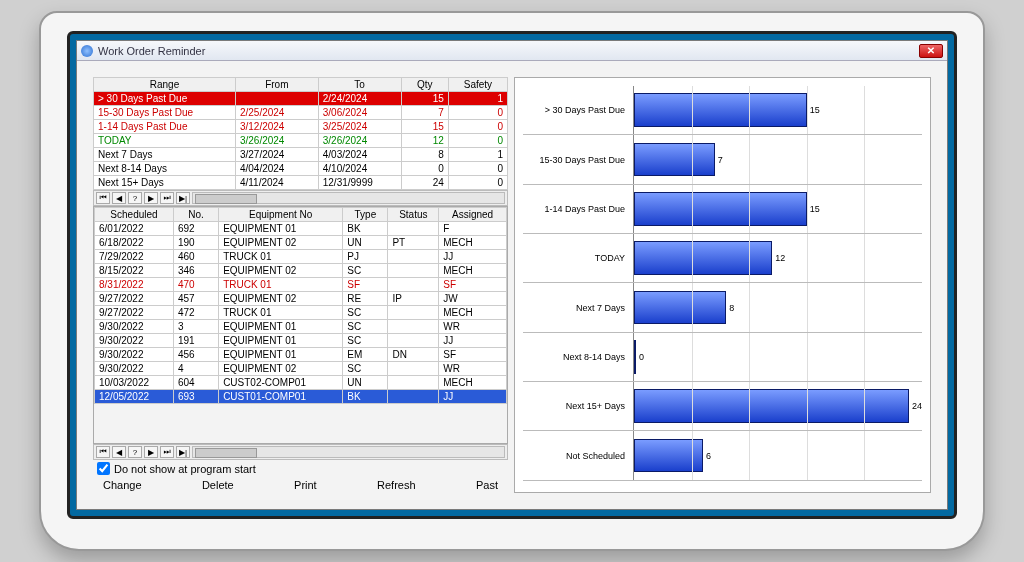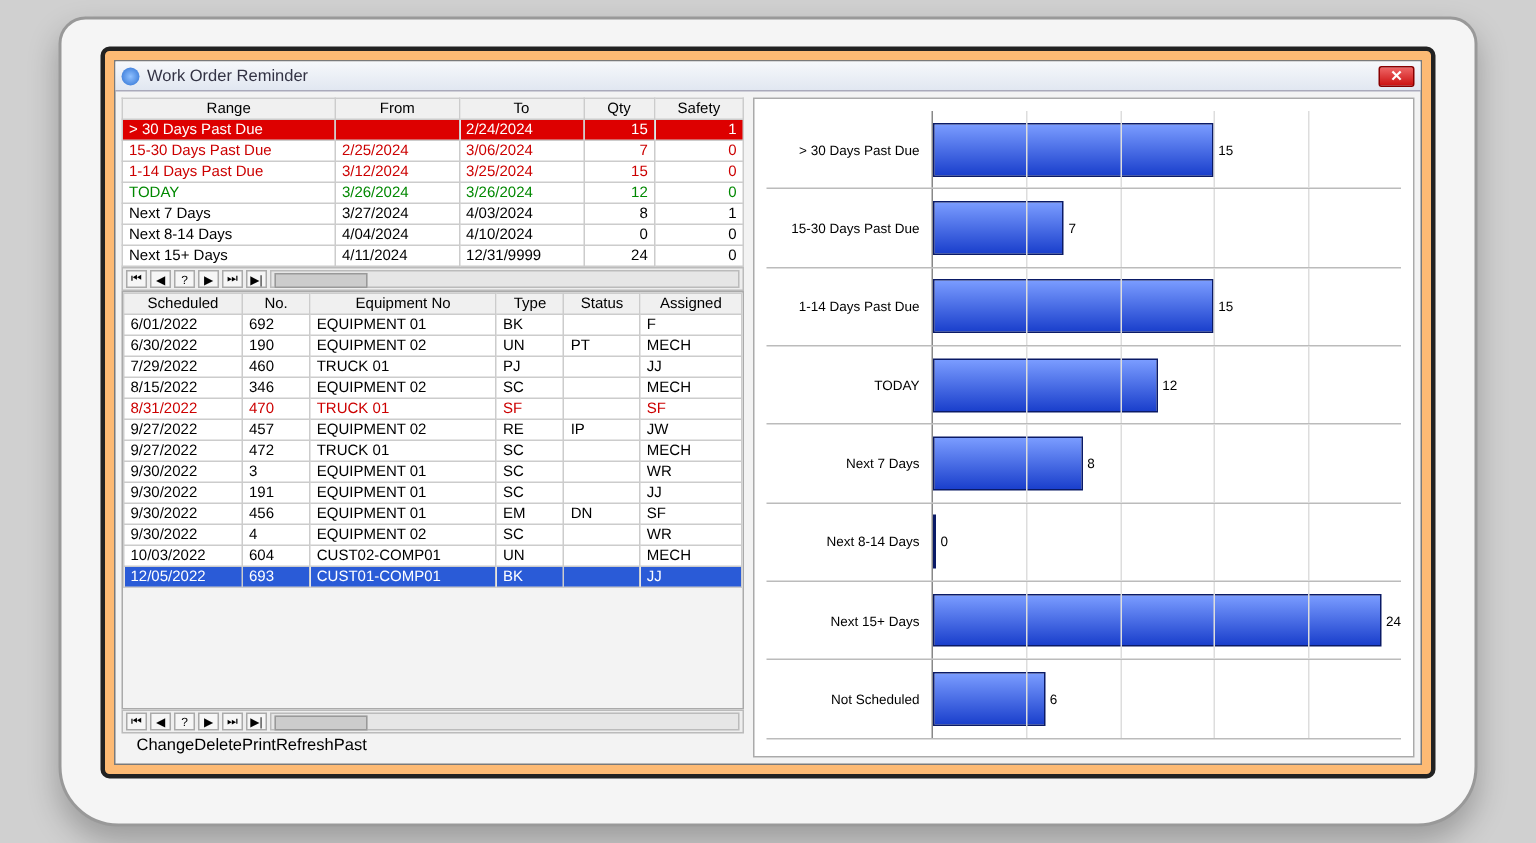--- a/index.html
+++ b/index.html
@@ -16,21 +16,21 @@
 .laptop {
   background: #f5f5f5;
   border: 2px solid #999;
   border-radius: 18px 18px 40px 40px;
   padding: 18px 26px 30px 26px;
   box-shadow: 0 10px 20px rgba(0,0,0,0.25);
 }
 .screen {
   width: 890px;
   height: 488px;
-  background: #fdba74;
+  background: #0369a1;
   border: 3px solid #222;
   border-radius: 6px;
   overflow: hidden;
   position: relative;
 }
 .window {
   position: absolute;
   top: 6px; left: 6px; right: 6px; bottom: 6px;
   background: #f3f3f3;
   border: 1px solid #7a7a7a;
@@ -59,21 +59,21 @@
   border-radius: 2px;
   color: #fff;
   font-size: 10px; font-weight: bold;
   display: flex; align-items: center; justify-content: center;
   cursor: pointer;
 }
 .content {
   flex: 1;
   display: flex;
   gap: 6px;
-  padding: 4px;
+  padding: 16px;
   overflow: hidden;
 }
 .left-col { flex: 0 0 415px; display: flex; flex-direction: column; }
 .right-col { flex: 1; background: #fff; border: 1px solid #aaa; position: relative; }
 
 table { border-collapse: collapse; width: 100%; table-layout: fixed; background: #fff; }
 th, td {
   border: 1px solid #ccc;
   padding: 1px 4px;
   font-size: 10px;
@@ -120,21 +120,21 @@
   position: absolute;
   left: 2px; top: 1px; width: 60px; height: 8px;
   background: #ccc; border: 1px solid #999;
 }
 
 .details-table { flex: 1; overflow-y: auto; border: 1px solid #aaa; min-height: 0; }
 .details-table table { height: auto; }
 
 .bottom-ops {
   display: flex;
-  justify-content: flex-start;
+  justify-content: space-between;
   padding: 2px 10px;
   font-size: 11px;
 }
 .bottom-ops span { cursor: pointer; }
 .chk-row { padding: 2px 4px; display: flex; align-items: center; gap: 4px; }
 
 
 .chart { position: absolute; top: 8px; left: 8px; right: 8px; bottom: 8px; }
 .chart-row {
   display: flex;
@@ -283,21 +283,21 @@
           <tbody id="details-body">
                   <tr>
                     <td>6/01/2022</td>
                     <td>692</td>
                     <td>EQUIPMENT 01</td>
                     <td>BK</td>
                     <td></td>
                     <td>F</td>
                   </tr>
                   <tr>
-                    <td>6/30/2022</td>
+                    <td>6/18/2022</td>
                     <td>190</td>
                     <td>EQUIPMENT 02</td>
                     <td>UN</td>
                     <td>PT</td>
                     <td>MECH</td>
                   </tr>
                   <tr>
                     <td>7/29/2022</td>
                     <td>460</td>
                     <td>TRUCK 01</td>
@@ -392,20 +392,24 @@
       <div class="nav-strip">
         <div class="nav-btn">⏮</div>
         <div class="nav-btn">◀</div>
         <div class="nav-btn">?</div>
         <div class="nav-btn">▶</div>
         <div class="nav-btn">⏭</div>
         <div class="nav-btn">▶|</div>
         <div class="hscroll"></div>
       </div>
 
+      <div class="chk-row">
+        <input type="checkbox" checked="" style="">
+        <span>Do not show at program start</span>
+      </div>
 
       <div class="bottom-ops">
         <span>Change</span>
         <span>Delete</span>
         <span>Print</span>
         <span>Refresh</span>
         <span>Past</span>
       </div>
 
     </div>

